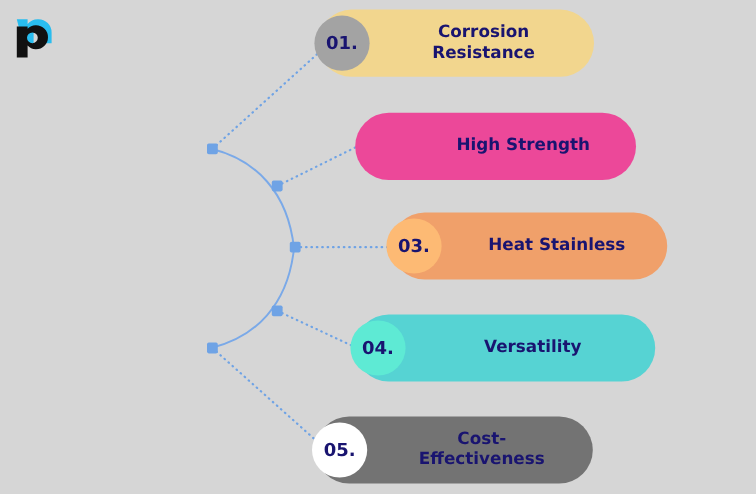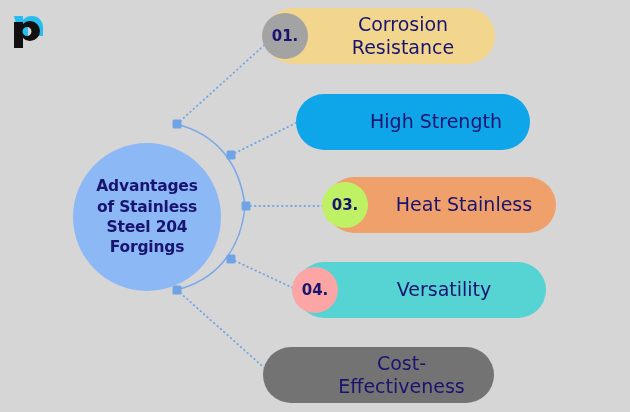--- a/index.html
+++ b/index.html
@@ -74,22 +74,22 @@
     left: 0;
     top: 0;
     height: 56px;
     border-radius: 28px;
     display: flex;
     align-items: center;
     box-sizing: border-box;
   }
   .pill-label {
     color: #191470;
-    font-size: 19px;
-    font-weight: normal;
+    font-size: 14px;
+    font-weight: bold;
     line-height: 1.22;
     text-align: center;
     white-space: pre-line;
     width: 100%;
     padding-left: 46px;
     box-sizing: border-box;
   }
   .badge {
     position: absolute;
     top: 50%;
@@ -151,55 +151,50 @@
     <line x1="231" y1="259" x2="306" y2="294" stroke="#6fa3e5" stroke-width="1.8" stroke-linecap="round" stroke-dasharray="0.5 4"></line>
     <line x1="177" y1="290" x2="279" y2="381" stroke="#6fa3e5" stroke-width="1.8" stroke-linecap="round" stroke-dasharray="0.5 4"></line>
 
     <rect x="172.5" y="119.5" width="9" height="9" rx="1.5" fill="#6fa3e5"></rect>
     <rect x="226.5" y="150.5" width="9" height="9" rx="1.5" fill="#6fa3e5"></rect>
     <rect x="241.5" y="201.5" width="9" height="9" rx="1.5" fill="#6fa3e5"></rect>
     <rect x="226.5" y="254.5" width="9" height="9" rx="1.5" fill="#6fa3e5"></rect>
     <rect x="172.5" y="285.5" width="9" height="9" rx="1.5" fill="#6fa3e5"></rect>
   </svg>
 
-  <div class="hub" style="background: rgb(140, 184, 245);">
-    <div class="hub-label" style="color: rgb(25, 20, 112);">Advantages
-of Stainless
-Steel 204
-Forgings</div>
-  </div>
 
   <div class="item" id="item-1">
     <div class="pill" style="background: rgb(242, 214, 142);">
       <div class="pill-label" style="color: rgb(25, 20, 112);">Corrosion
 Resistance</div>
     </div>
     <div class="badge" style="background: #a3a3a3; color: rgb(25, 20, 112);">01.</div>
   </div>
 
   <div class="item" id="item-2">
-    <div class="pill" style="background: #0ea5e9;">
+    <div class="pill" style="background: #ec4899;">
       <div class="pill-label" style="color: rgb(25, 20, 112);">High Strength</div>
     </div>
   </div>
 
   <div class="item" id="item-3">
     <div class="pill" style="background: rgb(240, 160, 106);">
       <div class="pill-label" style="color: rgb(25, 20, 112);">Heat Stainless</div>
     </div>
-    <div class="badge" style="background: #bef264; color: rgb(25, 20, 112);">03.</div>
+    <div class="badge" style="background: #fdba74; color: rgb(25, 20, 112);">03.</div>
   </div>
 
   <div class="item" id="item-4">
     <div class="pill" style="background: rgb(86, 211, 211);">
       <div class="pill-label" style="color: rgb(25, 20, 112);">Versatility</div>
     </div>
-    <div class="badge" style="background: #fca5a5; color: rgb(25, 20, 112);">04.</div>
+    <div class="badge" style="background: #5eead4; color: rgb(25, 20, 112);">04.</div>
   </div>
 
   <div class="item" id="item-5">
     <div class="pill" style="background: #737373;">
       <div class="pill-label" style="color: rgb(25, 20, 112);">Cost-
 Effectiveness</div>
     </div>
+    <div class="badge" style="background: rgb(255, 255, 255); color: rgb(25, 20, 112);">05.</div>
   </div>
 
 </div>
 
 </body></html>

